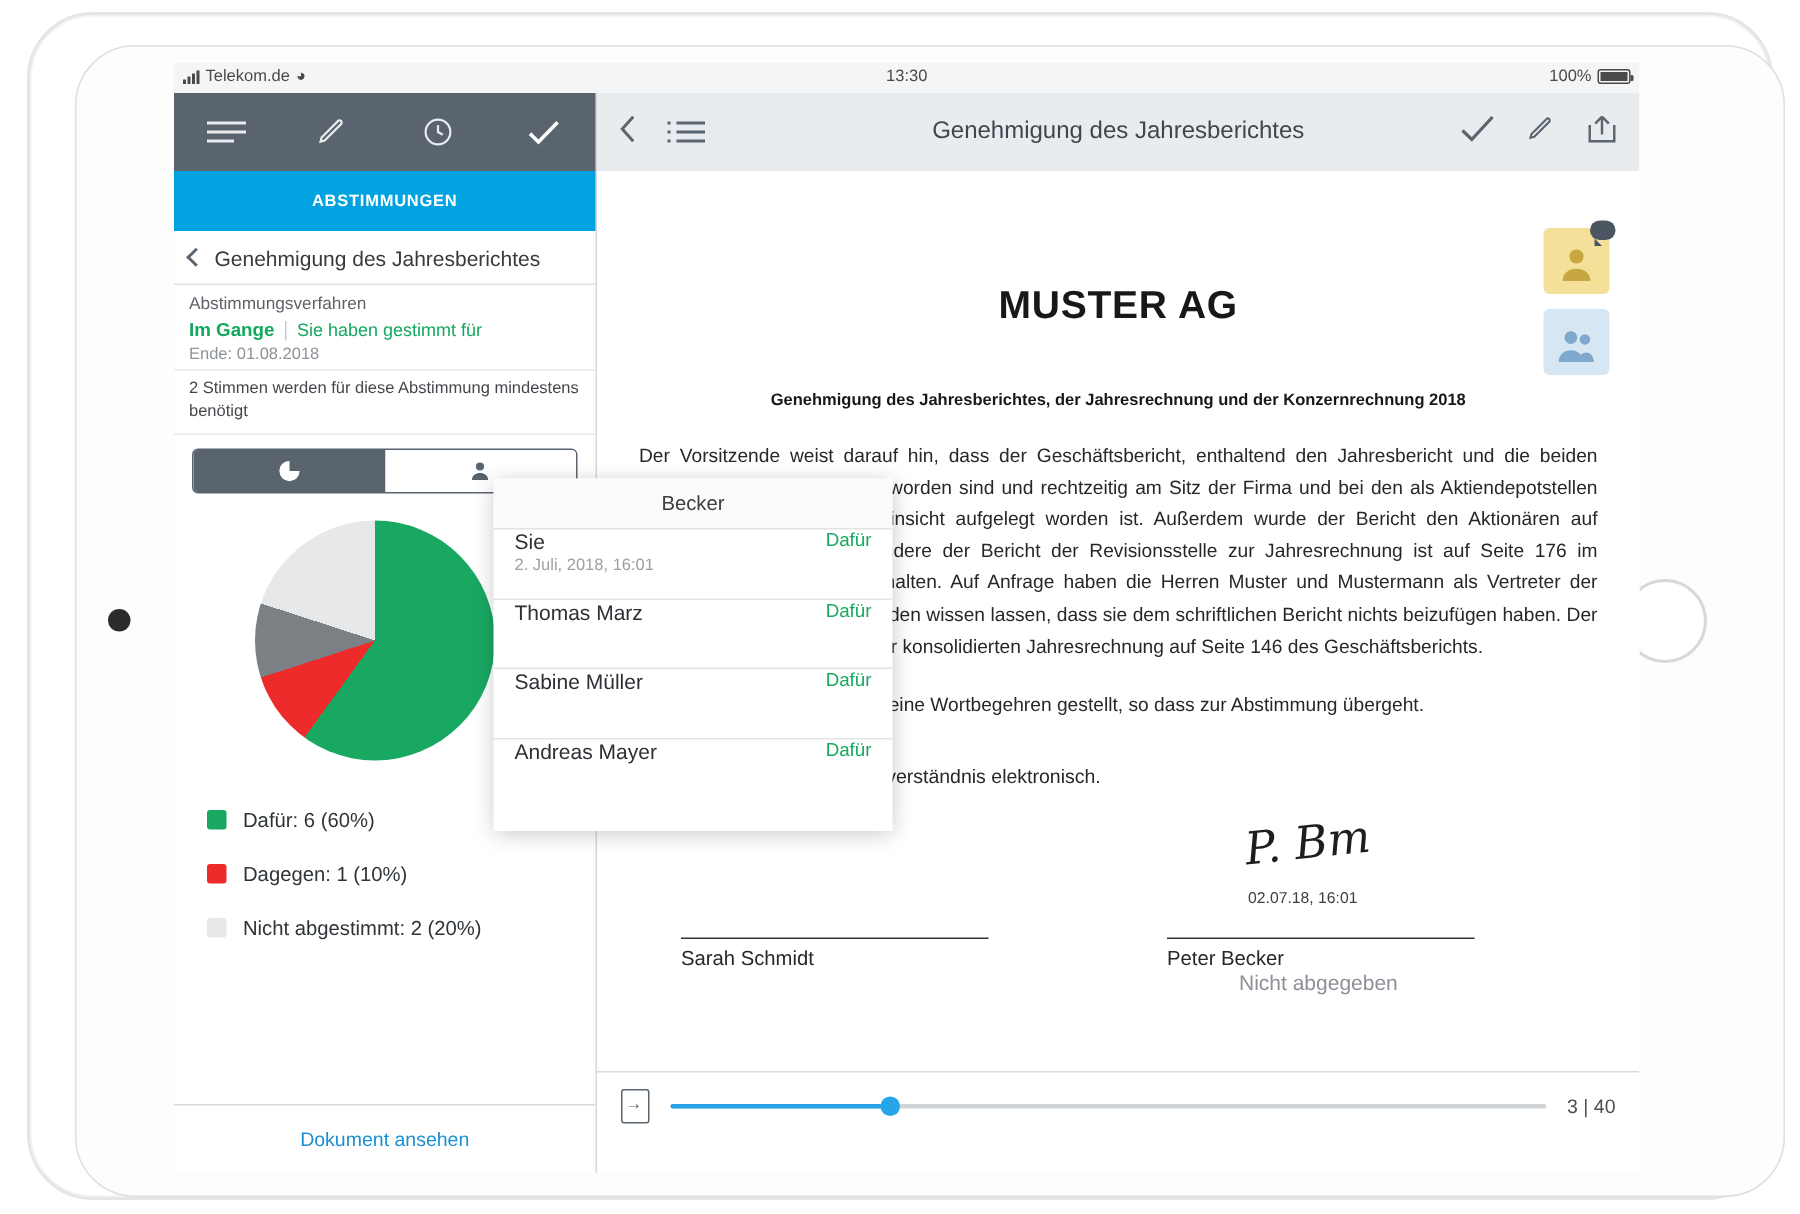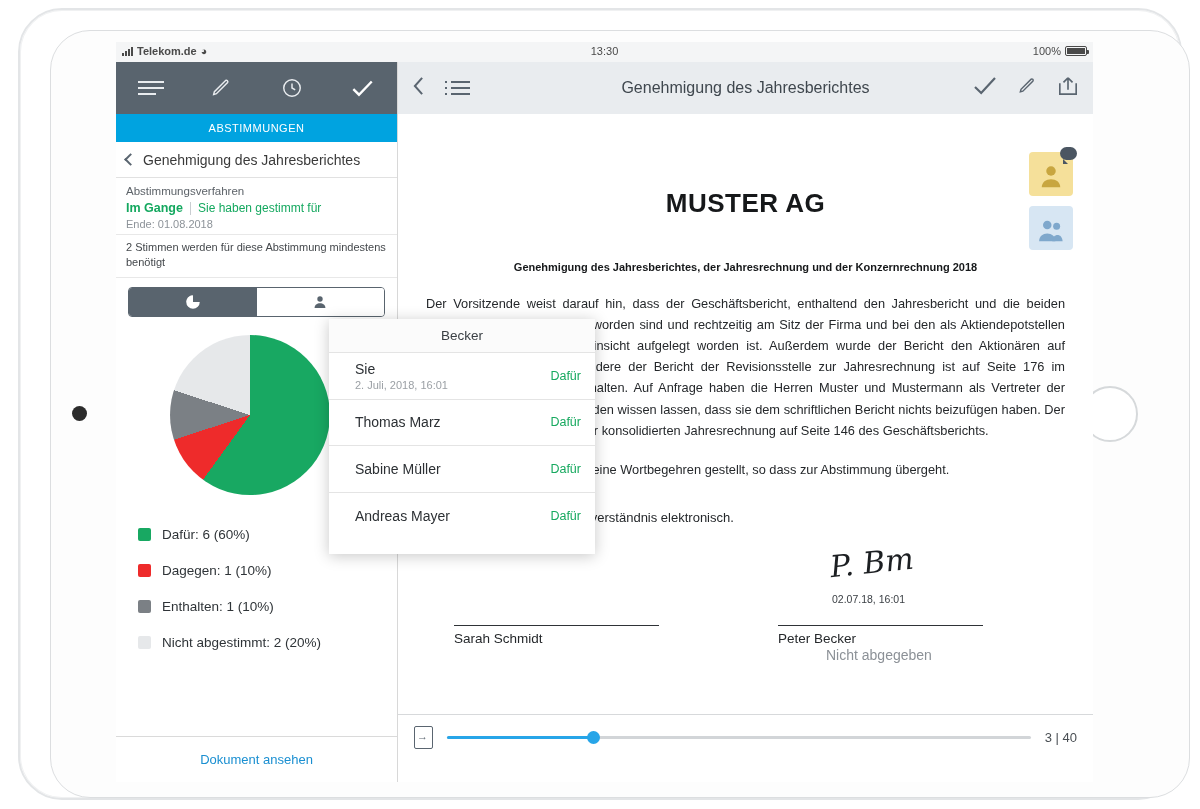--- a/index.html
+++ b/index.html
@@ -64,21 +64,21 @@
   .statusbar .left {
     position: absolute; left: 6px; top: 3px;
     display: flex; align-items: center; gap: 4px;
   }
   .signal-bars { display: flex; align-items: flex-end; gap: 1px; height: 9px; }
   .signal-bars i { display: block; width: 2px; background: #4a4a4a; }
   .signal-bars i:nth-child(1) { height: 3px; }
   .signal-bars i:nth-child(2) { height: 5px; }
   .signal-bars i:nth-child(3) { height: 7px; }
   .signal-bars i:nth-child(4) { height: 9px; }
-  .carrier { font-size: 11px; font-weight: bold; }
+  .carrier { font-size: 11px; }
   .wifi-icon { font-size: 11px; line-height: 11px; }
   .statusbar .center {
     position: absolute; left: 0; right: 0; top: 3px;
     text-align: center; font-size: 11px; color: #4a4a4a;
   }
   .statusbar .right {
     position: absolute; right: 6px; top: 3px;
     display: flex; align-items: center; gap: 4px;
     font-size: 11px;
   }
@@ -112,22 +112,22 @@
     width: 46px; height: 34px;
     display: flex; align-items: center; justify-content: center;
     color: #e9ecef;
   }
   .left-toolbar .tb-icon.check { color: #ffffff; }
   .hamburger { display: flex; flex-direction: column; gap: 4px; }
   .hamburger i { display: block; width: 26px; height: 2px; background: #e9ecef; }
   .hamburger i:nth-child(3) { width: 18px; }
 
   .section-title {
-    height: 28px; background: #00a3e0;
-    color: #fff; font-size: 11px; font-weight: normal;
+    height: 40px; background: #00a3e0;
+    color: #fff; font-size: 11px; font-weight: bold;
     letter-spacing: 0.5px;
     display: flex; align-items: center; justify-content: center;
   }
   .panel-back {
     height: 36px; display: flex; align-items: center; gap: 8px;
     padding: 0 10px; border-bottom: 1px solid #e1e1e1;
     color: #3a3a3a; font-size: 14px;
   }
   .chev-left {
     display: inline-block; width: 9px; height: 9px;
@@ -292,21 +292,21 @@
     box-shadow: 0 2px 14px rgba(0,0,0,0.22);
     overflow: hidden;
   }
   .pop-header {
     height: 34px; display: flex; align-items: center; justify-content: center;
     font-size: 13.5px; color: #3b4045; border-bottom: 1px solid #e4e4e4;
     background: #fbfbfb;
   }
   .pop-row {
     height: 46.5px; border-bottom: 1px solid #e4e4e4;
-    display: flex; align-items: center; padding: 0 26px;
+    display: flex; align-items: flex-start; padding: 0 14px;
     position: relative;
   }
   .pop-row:last-child { border-bottom: none; }
   .pop-name { font-size: 14px; color: #2c3034; }
   .pop-sub { font-size: 11px; color: #9ba0a5; margin-top: 2px; }
   .pop-vote {
     position: absolute; right: 14px; font-size: 12.5px; color: #17a95f;
   }
 </style>
 </head>
@@ -406,24 +406,20 @@
       </div>
 
       <div class="legend">
         <div class="legend-item">
           <span class="swatch" style="background:#18a862"></span>
           <span>Dafür: 6 (60%)</span>
         </div>
         <div class="legend-item">
           <span class="swatch" style="background:#ee2b2b"></span>
           <span>Dagegen: 1 (10%)</span>
-        </div>
-        <div class="legend-item">
-          <span class="swatch" style="background:#7b8085"></span>
-          <span>Enthalten: 1 (10%)</span>
         </div>
         <div class="legend-item">
           <span class="swatch" style="background:#e6e8ea"></span>
           <span>Nicht abgestimmt: 2 (20%)</span>
         </div>
       </div>
 
       <div class="left-footer">
         <a href="#">Dokument ansehen</a>
       </div>

